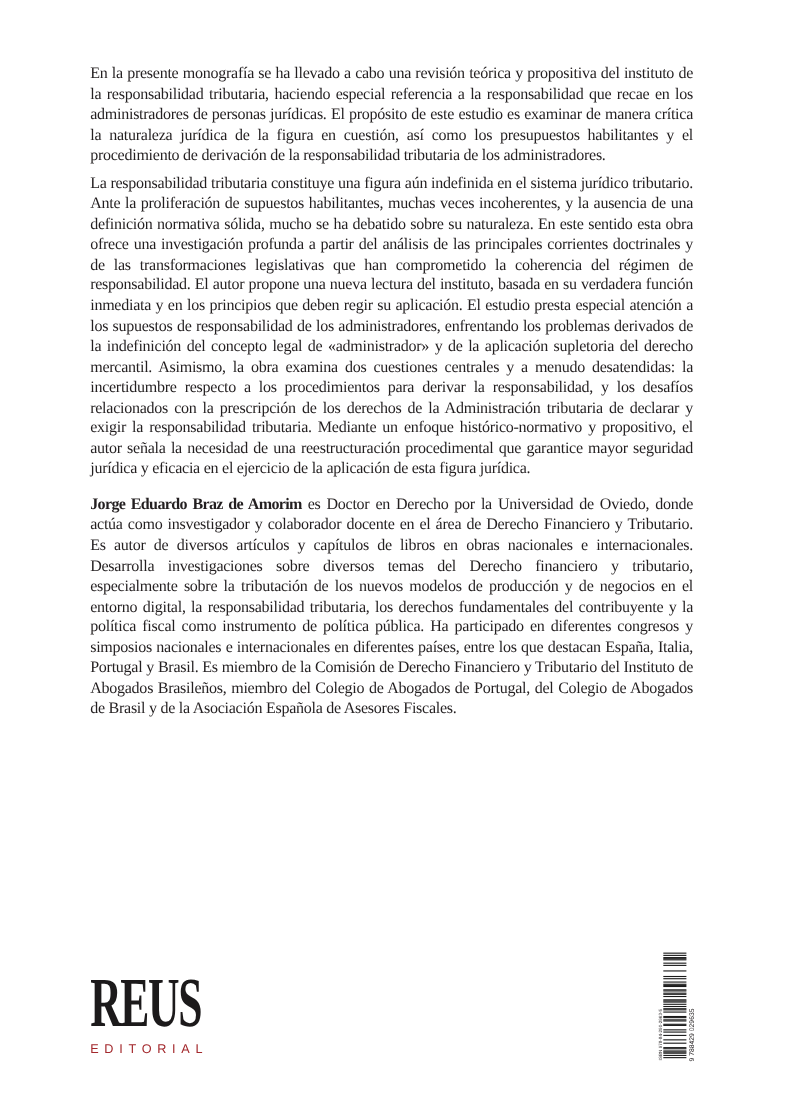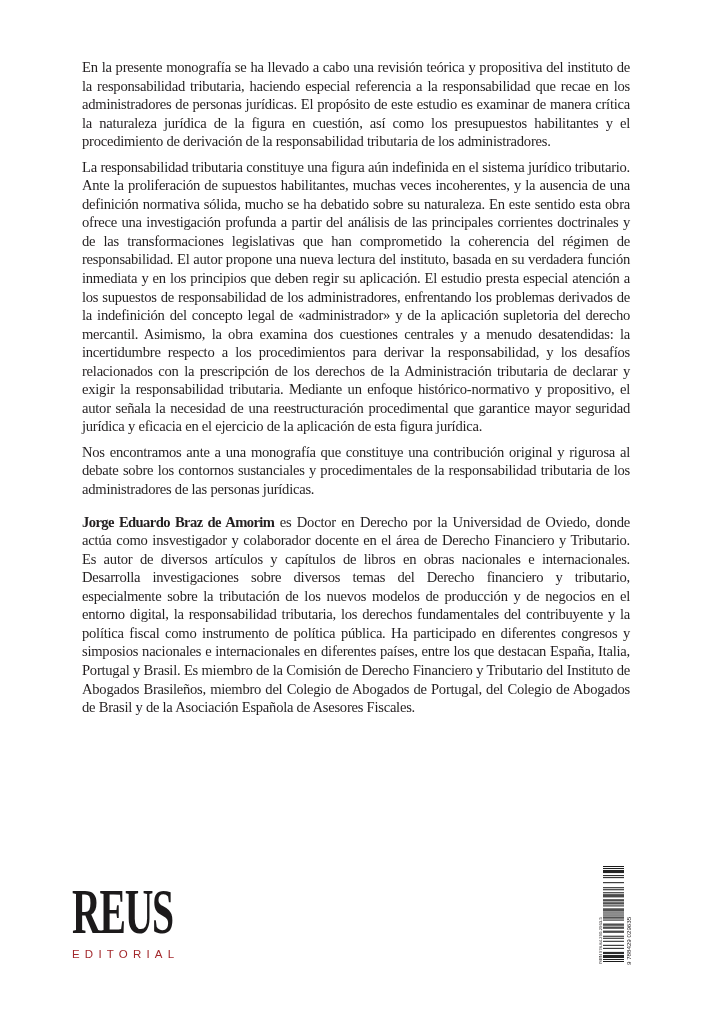--- a/index.html
+++ b/index.html
@@ -33,21 +33,21 @@
   }
   .text-block p.bio {
     margin-top: 14px;
   }
   .author-name {
     font-weight: bold;
     letter-spacing: -0.6px;
   }
   .logo {
     position: absolute;
-    left: 72px;
+    left: 82px;
     top: 880px;
     width: 116px;
   }
   .logo-main {
     display: block;
     font-family: "Liberation Serif", serif;
     font-size: 64px;
     line-height: 64px;
     font-weight: bold;
     color: #1c1a1b;
@@ -76,21 +76,20 @@
   .barcode svg {
     display: block;
   }
 </style>
 </head>
 <body>
 
 <div class="text-block">
   <p>En la presente monografía se ha llevado a cabo una revisión teórica y propositiva del instituto de la responsabilidad tributaria, haciendo especial referencia a la responsa­bilidad que recae en los administradores de personas jurídicas. El propósito de este estudio es examinar de manera crítica la naturaleza jurídica de la figura en cuestión, así como los presupuestos habilitantes y el procedimiento de derivación de la respon­sabilidad tributaria de los administradores.</p>
   <p>La responsabilidad tributaria constituye una figura aún indefinida en el sistema jurídico tributario. Ante la proliferación de supuestos habilitantes, muchas veces incoherentes, y la ausencia de una definición normativa sólida, mucho se ha debatido sobre su naturaleza. En este sentido esta obra ofrece una investigación profunda a partir del análisis de las principales corrientes doctrinales y de las transformaciones legislati­vas que han comprometido la coherencia del régimen de responsabilidad. El autor propone una nueva lectura del instituto, basada en su verdadera función inmediata y en los principios que deben regir su aplicación. El estudio presta especial atención a los supuestos de responsabilidad de los administradores, enfrentando los problemas derivados de la indefinición del concepto legal de «administrador» y de la aplicación supletoria del derecho mercantil. Asimismo, la obra examina dos cuestiones centrales y a menudo desatendidas: la incertidumbre respecto a los procedimientos para derivar la responsabilidad, y los desafíos relacionados con la prescripción de los derechos de la Administración tributaria de declarar y exigir la responsabilidad tributaria. Mediante un enfoque histórico-normativo y propositivo, el autor señala la necesidad de una reestructuración procedimental que garantice mayor seguridad jurídica y eficacia en el ejercicio de la aplicación de esta figura jurídica.</p>
-  <p>Nos encontramos ante a una monografía que constituye una contribución original y rigurosa al debate sobre los contornos sustanciales y procedimentales de la respon­sabilidad tributaria de los administradores de las personas jurídicas.</p>
   <p class="bio"><span class="author-name">Jorge Eduardo Braz de Amorim</span><span> es Doctor en Derecho por la Universidad de Oviedo, donde actúa como insvestigador y colaborador docente en el área de Derecho Financiero y Tributario. Es autor de diversos artículos y capítulos de libros en obras naciona­les e internacionales. Desarrolla investigaciones sobre diversos temas del Derecho financiero y tributario, especialmente sobre la tributación de los nuevos modelos de producción y de negocios en el entorno digital, la responsabilidad tributaria, los dere­chos fundamentales del contribuyente y la política fiscal como instrumento de política pública. Ha participado en diferentes congresos y simposios nacionales e internacio­nales en diferentes países, entre los que destacan España, Italia, Portugal y Brasil. Es miembro de la Comisión de Derecho Financiero y Tributario del Instituto de Abogados Brasileños, miembro del Colegio de Abogados de Portugal, del Colegio de Abogados de Brasil y de la Asociación Española de Asesores Fiscales.</span></p>
 </div>
 
 <div class="logo">
   <span class="logo-main">REUS</span>
   <span class="logo-sub">EDITORIAL</span>
 </div>
 
 <div class="barcode">
   <svg id="barcode-svg" width="34" height="104" viewBox="0 0 34 104">

